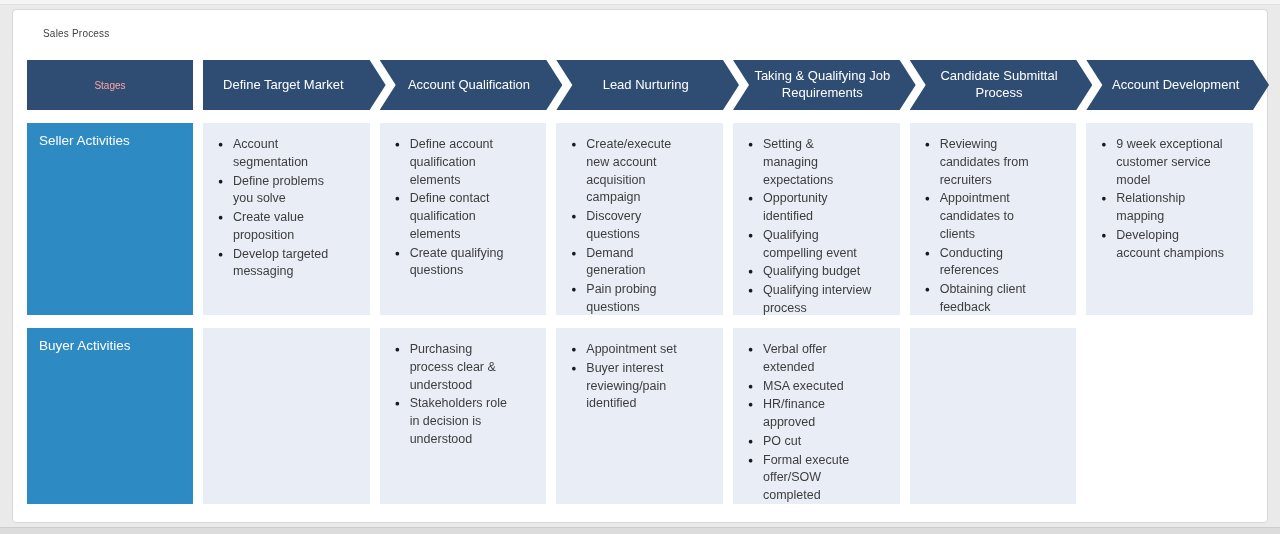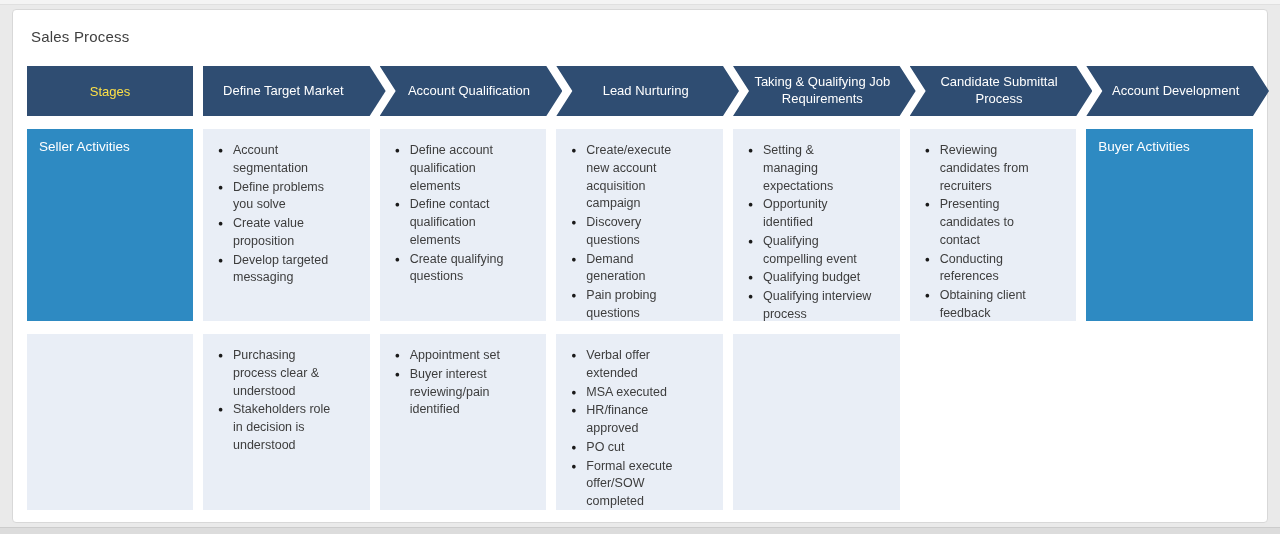--- a/index.html
+++ b/index.html
@@ -19,37 +19,37 @@
     background: #dcdcdc; border-top: 1px solid #cccccc;
   }
   .card {
     position: absolute; top: 9px; left: 12px; right: 12px; bottom: 11px;
     background: #ffffff;
     border: 1px solid #d8d8d8;
     border-radius: 4px;
     padding: 16px 14px 0 14px;
   }
   .page-title {
-    font-size: 15px;
+    font-size: 10px;
     color: var(--title-color, #3f3f3f);
-    margin: 2px 0 21px 4px;
+    margin: 2px 0 21px 16px;
     letter-spacing: 0.2px;
   }
   .grid {
     display: grid;
     grid-template-columns: 166px repeat(6, 1fr);
     grid-template-rows: 50px 192px 176px;
     column-gap: 10px;
     row-gap: 13px;
   }
   .corner {
     background: var(--navy, #2f4d72);
-    color: #fde047;
+    color: #fca5a5;
     display: flex; align-items: center; justify-content: center;
-    font-size: 13px;
+    font-size: 10px;
   }
   .stage-header {
     background: var(--navy, #2f4d72);
     color: #ffffff;
     width: calc(100% + 16px);
     display: flex; align-items: center; justify-content: center;
     text-align: center;
     font-size: 13px;
     line-height: 1.3;
     padding: 0 22px 0 18px;
@@ -133,23 +133,30 @@
           <li>Setting &amp; managing expectations</li>
           <li>Opportunity identified</li>
           <li>Qualifying compelling event</li>
           <li>Qualifying budget</li>
           <li>Qualifying interview process</li>
         </ul>
       </div>
     <div class="cell">
         <ul>
           <li>Reviewing candidates from recruiters</li>
-          <li>Presenting candidates to contact</li>
+          <li>Appointment candidates to clients</li>
           <li>Conducting references</li>
           <li>Obtaining client feedback</li>
+        </ul>
+      </div>
+    <div class="cell">
+        <ul>
+          <li>9 week exceptional customer service model</li>
+          <li>Relationship mapping</li>
+          <li>Developing account champions</li>
         </ul>
       </div>
 
     <div class="row-label">Buyer Activities</div>
     <div class="cell">
         <ul></ul>
       </div>
     <div class="cell">
         <ul>
           <li>Purchasing process clear &amp; understood</li>

